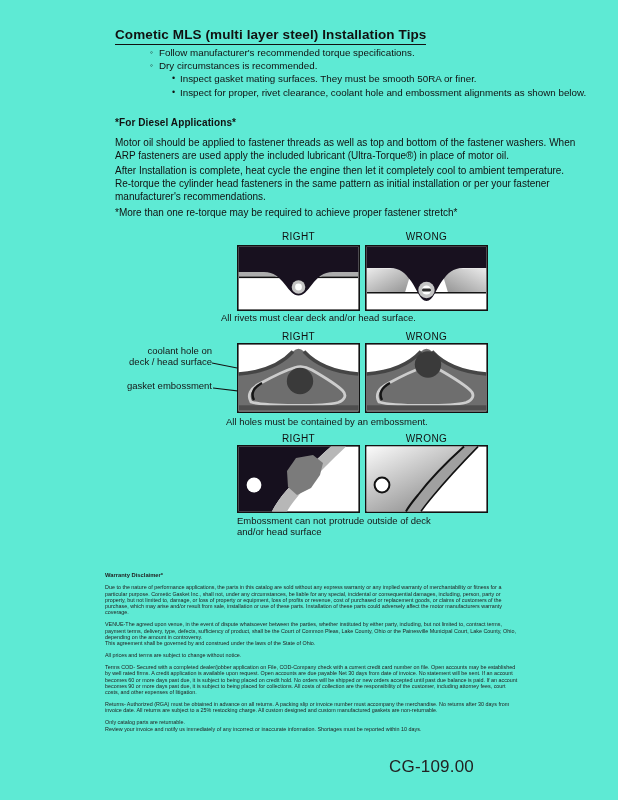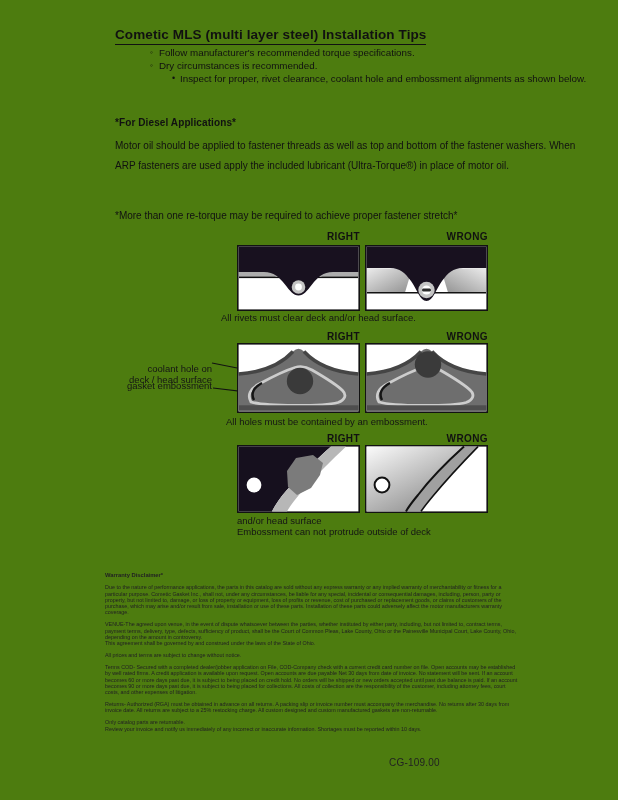--- a/index.html
+++ b/index.html
@@ -1,55 +1,57 @@
 <!DOCTYPE html>
 <html><head>
 <meta charset="utf-8">
 <style>
   html,body{margin:0;padding:0;background:#ffffff;}
-  .page{position:relative;width:618px;height:800px;background:#4d7c0f;overflow:hidden;
+  .page{position:relative;width:618px;height:800px;background:#5eead4;overflow:hidden;
         font-family:"Liberation Sans", sans-serif;color:#111;}
   .abs{position:absolute;}
   .title{left:115px;top:27px;font-size:13.5px;font-weight:bold;
          border-bottom:1.6px solid #111;padding-bottom:2px;letter-spacing:.1px;}
   .bullets{left:106px;top:46px;font-size:9.8px;line-height:13.2px;width:500px;}
   .b{white-space:nowrap;margin-left:44px;}
   .b .mk{display:inline-block;width:9px;font-size:8.5px;vertical-align:top;line-height:13.2px;}
   .b.sub{padding-left:22px;}
   .b.sub .mk{width:8px;font-size:9px;}
   .h2{left:115px;top:117px;font-size:10px;font-weight:bold;letter-spacing:.1px;}
-  .body-p{left:115px;font-size:10px;line-height:20px;width:465px;}
+  .body-p{left:115px;font-size:10px;line-height:13px;width:465px;}
   .p1{top:136px;}
   .p2{top:164px;}
   .note{top:206px;}
-  .fig-label{width:123px;text-align:right;font-size:10px;font-weight:bold;letter-spacing:.4px;}
+  .fig-label{width:123px;text-align:center;font-size:10px;font-weight:normal;letter-spacing:.4px;}
   .caption{font-size:9.5px;line-height:11px;color:#151515;}
   .callout{right:406px;text-align:right;font-size:9.5px;line-height:10.5px;color:#151515;}
   .fig-box{line-height:0;}
   .disclaimer{left:105px;top:572px;width:414px;font-size:5.4px;line-height:6.3px;color:#222;}
   .disclaimer .dh{font-size:5.8px;font-weight:bold;margin:0 0 6px 0;}
   .disclaimer p{margin:0 0 5.6px 0;}
-  .footer-code{left:389px;top:757px;font-size:10px;letter-spacing:.2px;color:#222;}
+  .footer-code{left:389px;top:757px;font-size:17px;letter-spacing:.2px;color:#222;}
   svg{display:block;}
 </style>
 </head>
 <body>
 
 <div class="page">
 
   <div class="abs title">Cometic MLS (multi layer steel) Installation Tips</div>
 
   <div class="abs bullets">
     <div class="b"><span class="mk">◦</span><span>Follow manufacturer's recommended torque specifications.</span></div>
     <div class="b"><span class="mk">◦</span><span>Dry circumstances is recommended.</span></div>
+    <div class="b sub"><span class="mk">•</span><span>Inspect gasket mating surfaces.  They must be smooth 50RA or finer.</span></div>
     <div class="b sub"><span class="mk">•</span><span>Inspect for proper, rivet clearance, coolant hole and embossment alignments as shown below.</span></div>
   </div>
 
   <div class="abs h2">*For Diesel Applications*</div>
   <div class="abs body-p p1">Motor oil should be applied to fastener threads as well as top and bottom of the fastener washers. When ARP fasteners are used apply the included lubricant (Ultra-Torque®) in place of motor oil.</div>
+  <div class="abs body-p p2">After Installation is complete, heat cycle the engine then let it completely cool to ambient temperature. Re-torque the cylinder head fasteners in the same pattern as initial installation or per your fastener manufacturer's recommendations.</div>
   <div class="abs body-p note">*More than one re-torque may be required to achieve proper fastener stretch*</div>
 
   <div class="abs fig-label" style="left:237px;top:231px;">RIGHT</div>
   <div class="abs fig-label" style="left:365px;top:231px;">WRONG</div>
 
   <div class="abs fig-box" style="left:237px;top:245px;">
     <svg width="123" height="66" viewBox="0 0 123 66">
       <rect x="0.8" y="0.8" width="121.4" height="64.4" fill="#ffffff" stroke="#121212" stroke-width="1.6"></rect>
       <polygon points="2,26.5 45,27 37,32.5 2,32.5" fill="#adadad"></polygon>
       <polygon points="78,27 121,26.5 121,32.5 86,32.5" fill="#adadad"></polygon>
@@ -79,21 +81,21 @@
       <circle cx="61.5" cy="45" r="8.2" fill="#c4c4c4"></circle>
       <circle cx="61.5" cy="45" r="4.6" fill="#ffffff"></circle>
       <rect x="57.1" y="43.6" width="8.8" height="2.8" rx="1.2" fill="#2b2b2b"></rect>
     </svg>
   </div>
   <div class="abs caption" style="left:221px;top:312px;">All rivets must clear deck and/or head surface.</div>
 
   <div class="abs fig-label" style="left:237px;top:331px;">RIGHT</div>
   <div class="abs fig-label" style="left:365px;top:331px;">WRONG</div>
 
-  <div class="abs callout" style="top:364px;">
+  <div class="abs callout" style="top:346px;">
     <div>coolant hole on</div>
     <div>deck / head surface</div>
   </div>
   <div class="abs callout" style="top:381px;">gasket embossment</div>
 
   <svg class="abs" style="left:140px;top:340px;" width="235" height="70" viewBox="0 0 235 70">
     <line x1="72" y1="23" x2="158" y2="40" stroke="#121212" stroke-width="1.1"></line>
     <line x1="73" y1="48" x2="132" y2="55" stroke="#121212" stroke-width="1.1"></line>
   </svg>
 
@@ -145,22 +147,22 @@
       </defs>
       <rect x="0.8" y="0.8" width="121.4" height="66.4" fill="#ffffff" stroke="#121212" stroke-width="1.6"></rect>
       <path d="M1.6,1.6 H99 C83,16 66,33 53,50 C48,56 44,61 41,66.4 H1.6 Z" fill="url(#g3w)"></path>
       <path d="M99,1.6 H113 C98,17 82,34 68,51 C63,57 59,62 56,66.4 H41 C44,61 48,56 53,50 C66,33 83,16 99,1.6 Z" fill="#a0a0a0"></path>
       <path d="M99,1.6 C83,16 66,33 53,50 C48,56 44,61 41,66.4" stroke="#121212" stroke-width="2" fill="none"></path>
       <path d="M113,1.6 C98,17 82,34 68,51 C63,57 59,62 56,66.4" stroke="#121212" stroke-width="1.6" fill="none"></path>
       <circle cx="17" cy="40" r="7.4" fill="#ffffff" stroke="#121212" stroke-width="2"></circle>
     </svg>
   </div>
   <div class="abs caption" style="left:237px;top:515px;">
+    <div>Embossment can not protrude outside of deck</div>
     <div>and/or head surface</div>
-    <div>Embossment can not protrude outside of deck</div>
   </div>
 
   <div class="abs disclaimer">
     <div class="dh">Warranty Disclaimer*</div>
     <p>Due to the nature of performance applications, the parts in this catalog are sold without any express warranty or any implied warranty of merchantability or fitness for a particular purpose.  Cometic Gasket Inc., shall not, under any circumstances, be liable for any special, incidental or consequential damages, including, person, party or property, but not limited to, damage, or loss of property or equipment, loss of profits or revenue, cost of purchased or replacement goods, or claims of customers of the purchase, which may arise and/or result from sale, installation or use of these parts.  Installation of these parts could adversely affect the motor manufacturers warranty coverage.</p>
     <p><span>VENUE-The agreed upon venue, in the event of dispute whatsoever between the parties, whether instituted by either party, including, but not limited to, contract terms, payment terms, delivery, type, defects, sufficiency of product, shall be the Court of Common Pleas, Lake County, Ohio or the Painesville Municipal Court, Lake County, Ohio, depending on the amount in controversy.</span><br><span>This agreement shall be governed by and construed under the laws of the State of Ohio.</span></p>
     <p>All prices and terms are subject to change without notice.</p>
     <p>Terms COD- Secured with a completed dealer/jobber application on File, COD-Company check with a current credit card number on file.  Open accounts may be established by well rated firms.  A credit application is available upon request.  Open accounts are due payable Net 30 days from date of invoice.  No statement will be sent.  If an account becomes 60 or more days past due, it is subject to being placed on credit hold.  No orders will be shipped or new orders accepted until past due balance is paid.  If an account becomes 90 or more days past due, it is subject to being placed for collections.  All costs of collection are the responsibility of the customer, including attorney fees, court costs, and other expenses of litigation.</p>
     <p>Returns- Authorized (RGA) must be obtained in advance on all returns.  A packing slip or invoice number must accompany the merchandise.  No returns after 30 days from invoice date.  All returns are subject to a 25% restocking charge.  All custom designed and custom manufactured gaskets are non-returnable.</p>
     <p><span>Only catalog parts are returnable.</span><br><span>Review your invoice and notify us immediately of any incorrect or inaccurate information.  Shortages must be reported within 10 days.</span></p>

